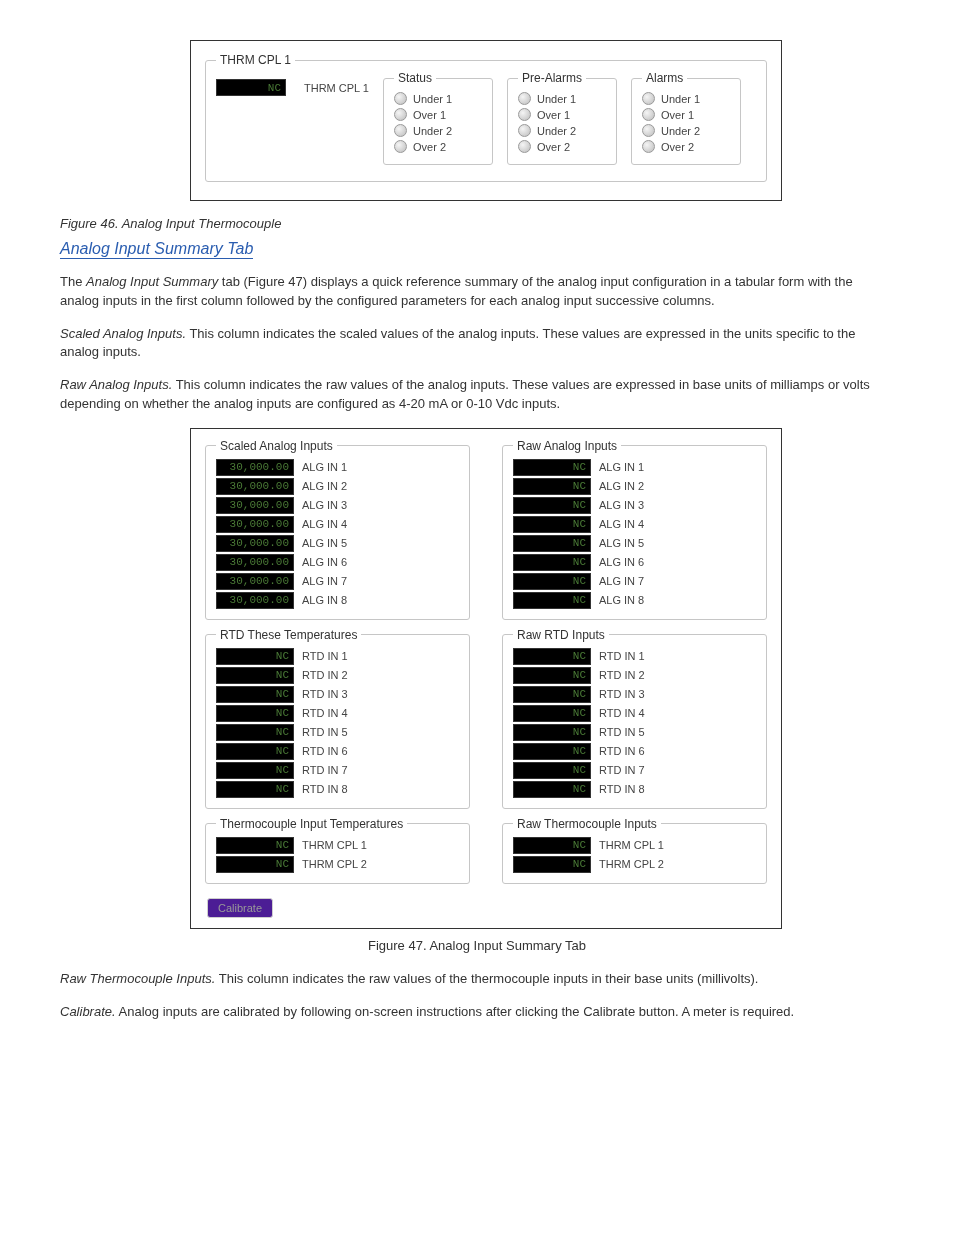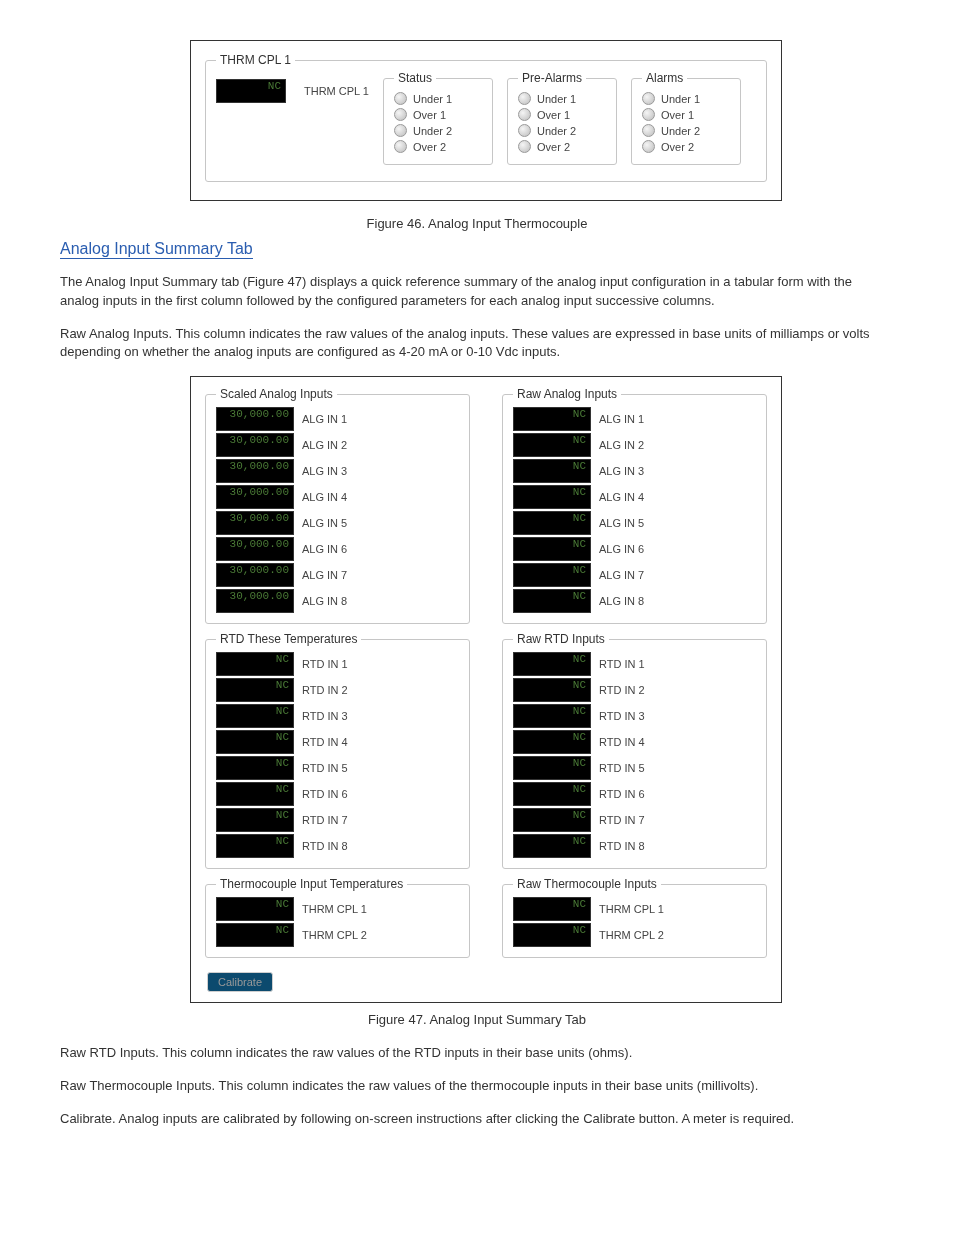--- a/index.html
+++ b/index.html
@@ -1,37 +1,37 @@
 <!DOCTYPE html>
 <html><head>
 <meta charset="utf-8">
 <style>
   html,body{margin:0;padding:0;background:#fff;font-family:Arial,Helvetica,sans-serif;color:#333;}
   .page{width:954px;min-height:1235px;position:relative;padding:40px 60px 0 60px;box-sizing:border-box;}
   .panel{border:1px solid #333;margin:0 112px 0 130px;padding:12px 14px 12px 14px;box-sizing:border-box;}
   fieldset{border:1px solid #c6c6c6;border-radius:3px;margin:0 0 8px 0;padding:4px 10px 8px 10px;}
   legend{font-size:12px;color:#333;padding:0 4px;}
   .row{display:flex;align-items:center;margin:2px 0;}
-  .lcd{background:#000;border:1px solid #333;height:24px;display:flex;justify-content:flex-end;
+  .lcd{background:#000;border:1px solid #333;height:17px;display:flex;align-items:center;justify-content:flex-end;
        padding:0 4px;box-sizing:border-box;margin-right:8px;}
   .lcd-txt{font-family:"Courier New",monospace;font-size:11px;color:#4a7a36;letter-spacing:0px;white-space:nowrap;}
   .lbl{font-size:11px;color:#444;}
   .cols{display:flex;gap:32px;}
   .col{flex:1;}
   .lamp{width:11px;height:11px;border-radius:50%;background:radial-gradient(circle at 35% 35%,#f5f5f5,#bcbcbc);
         border:1px solid #9a9a9a;margin-right:6px;display:inline-block;flex:0 0 auto;}
   .status-item{display:flex;align-items:center;margin:3px 0;}
   .status-lbl{font-size:11px;color:#444;}
   .top-row{display:flex;gap:14px;align-items:flex-start;}
   .thrm-left{display:flex;align-items:center;gap:10px;margin-top:8px;}
   .calibrate{display:inline-block;margin:6px 0 4px 2px;padding:3px 10px;font-size:11px;color:#999;
-             background:#0c4a6e;border:1px solid #cfcfcf;border-radius:3px;}
+             background:#4c1d95;border:1px solid #cfcfcf;border-radius:3px;}
   .bodytext{font-size:13px;color:#333;margin:14px 0 14px 0;line-height:1.45;}
-  .bodytext .hdr{}
-  .link{color:#2a5db0;}
+  .bodytext .hdr{font-style:italic;}
+  .link{color:#2a5db0;font-style:italic;}
   .underline-span{display:inline-block;border-bottom:1px solid #2a5db0;}
   .footer{position:absolute;bottom:24px;left:60px;right:60px;font-size:11px;color:#555;
           border-top:1px solid #3b7bbf;padding-top:6px;display:flex;justify-content:space-between;align-items:center;}
   .reg{font-size:9px;vertical-align:super;}
   fieldset.status{min-width:88px;}
 </style>
 </head>
 <body>
 
 <div class="page">
@@ -106,30 +106,33 @@
               <div class="status-item">
                 <span class="lamp"></span>
                 <span class="status-lbl">Over 2</span>
               </div>
             </div>
         </fieldset>
       </div>
     </fieldset>
   </div>
 
-  <div class="bodytext" style="text-align:center;margin-bottom:6px;">
+  <div class="bodytext" style="text-align:left;margin-bottom:6px;font-style:italic;">
     <span>Figure 46. Analog Input Thermocouple</span>
   </div>
 
   <div style="margin:6px 0 10px 0;">
     <span class="underline-span link">Analog Input Summary Tab</span>
   </div>
 
   <div class="bodytext">
     <span>The </span><span class="hdr">Analog Input Summary</span><span> tab (Figure 47) displays a quick reference summary of the analog input configuration in a tabular form with the analog inputs in the first column followed by the configured parameters for each analog input successive columns.</span>
+  </div>
+  <div class="bodytext">
+    <span class="hdr">Scaled Analog Inputs.</span><span> This column indicates the scaled values of the analog inputs. These values are expressed in the units specific to the analog inputs.</span>
   </div>
   <div class="bodytext">
     <span class="hdr">Raw Analog Inputs.</span><span> This column indicates the raw values of the analog inputs. These values are expressed in base units of milliamps or volts depending on whether the analog inputs are configured as 4-20 mA or 0-10 Vdc inputs.</span>
   </div>
 
   <div class="panel" style="padding:10px 14px 6px 14px;">
     <div class="cols">
       <div class="col">
         <fieldset>
           <legend>Scaled Analog Inputs</legend>
@@ -381,18 +384,17 @@
         </fieldset>
       </div>
     </div>
     <span class="calibrate">Calibrate</span>
   </div>
 
   <div class="bodytext" style="text-align:center;margin-top:8px;margin-bottom:6px;">
     <span>Figure 47. Analog Input Summary Tab</span>
   </div>
 
-  <div class="bodytext"><span class="hdr">Raw RTD Inputs.</span><span> This column indicates the raw values of the RTD inputs in their base units (ohms).</span></div>
   <div class="bodytext"><span class="hdr">Raw Thermocouple Inputs.</span><span> This column indicates the raw values of the thermocouple inputs in their base units (millivolts).</span></div>
   <div class="bodytext"><span class="hdr">Calibrate.</span><span> Analog inputs are calibrated by following on-screen instructions after clicking the Calibrate button. A meter is required.</span></div>
 
 
 </div>
 
 </body></html>

